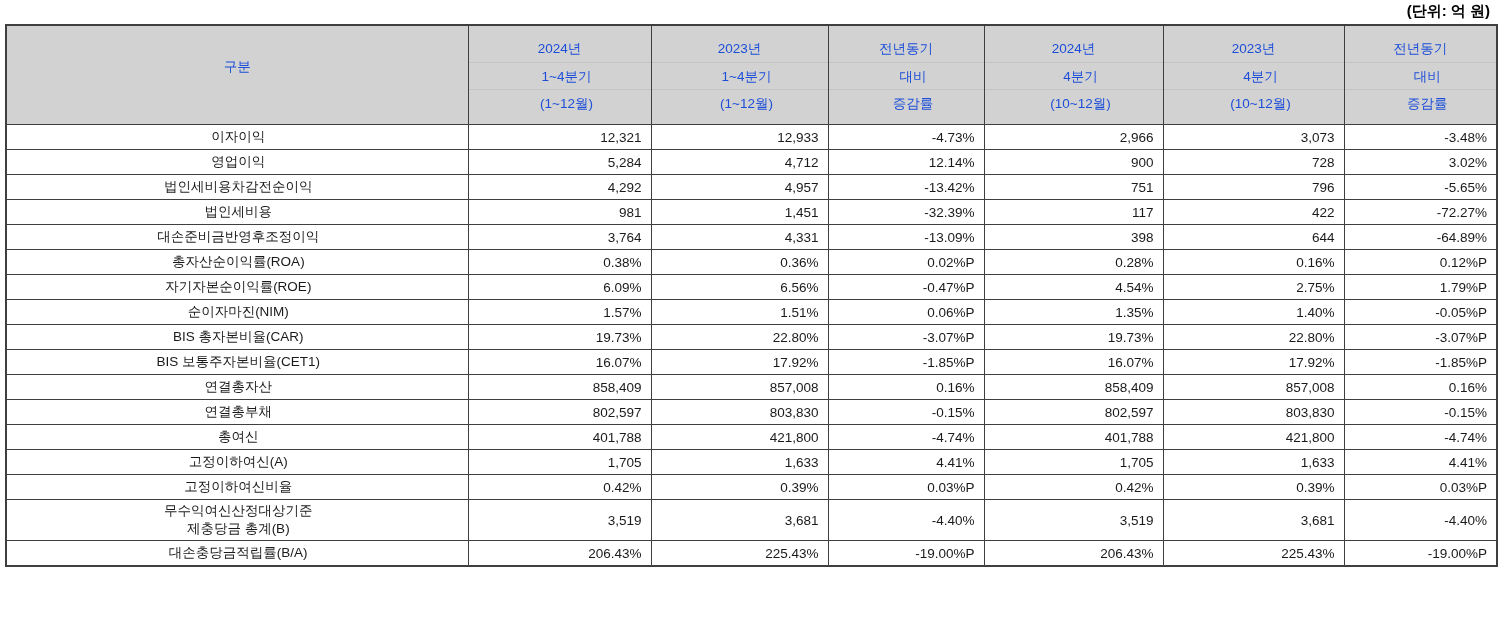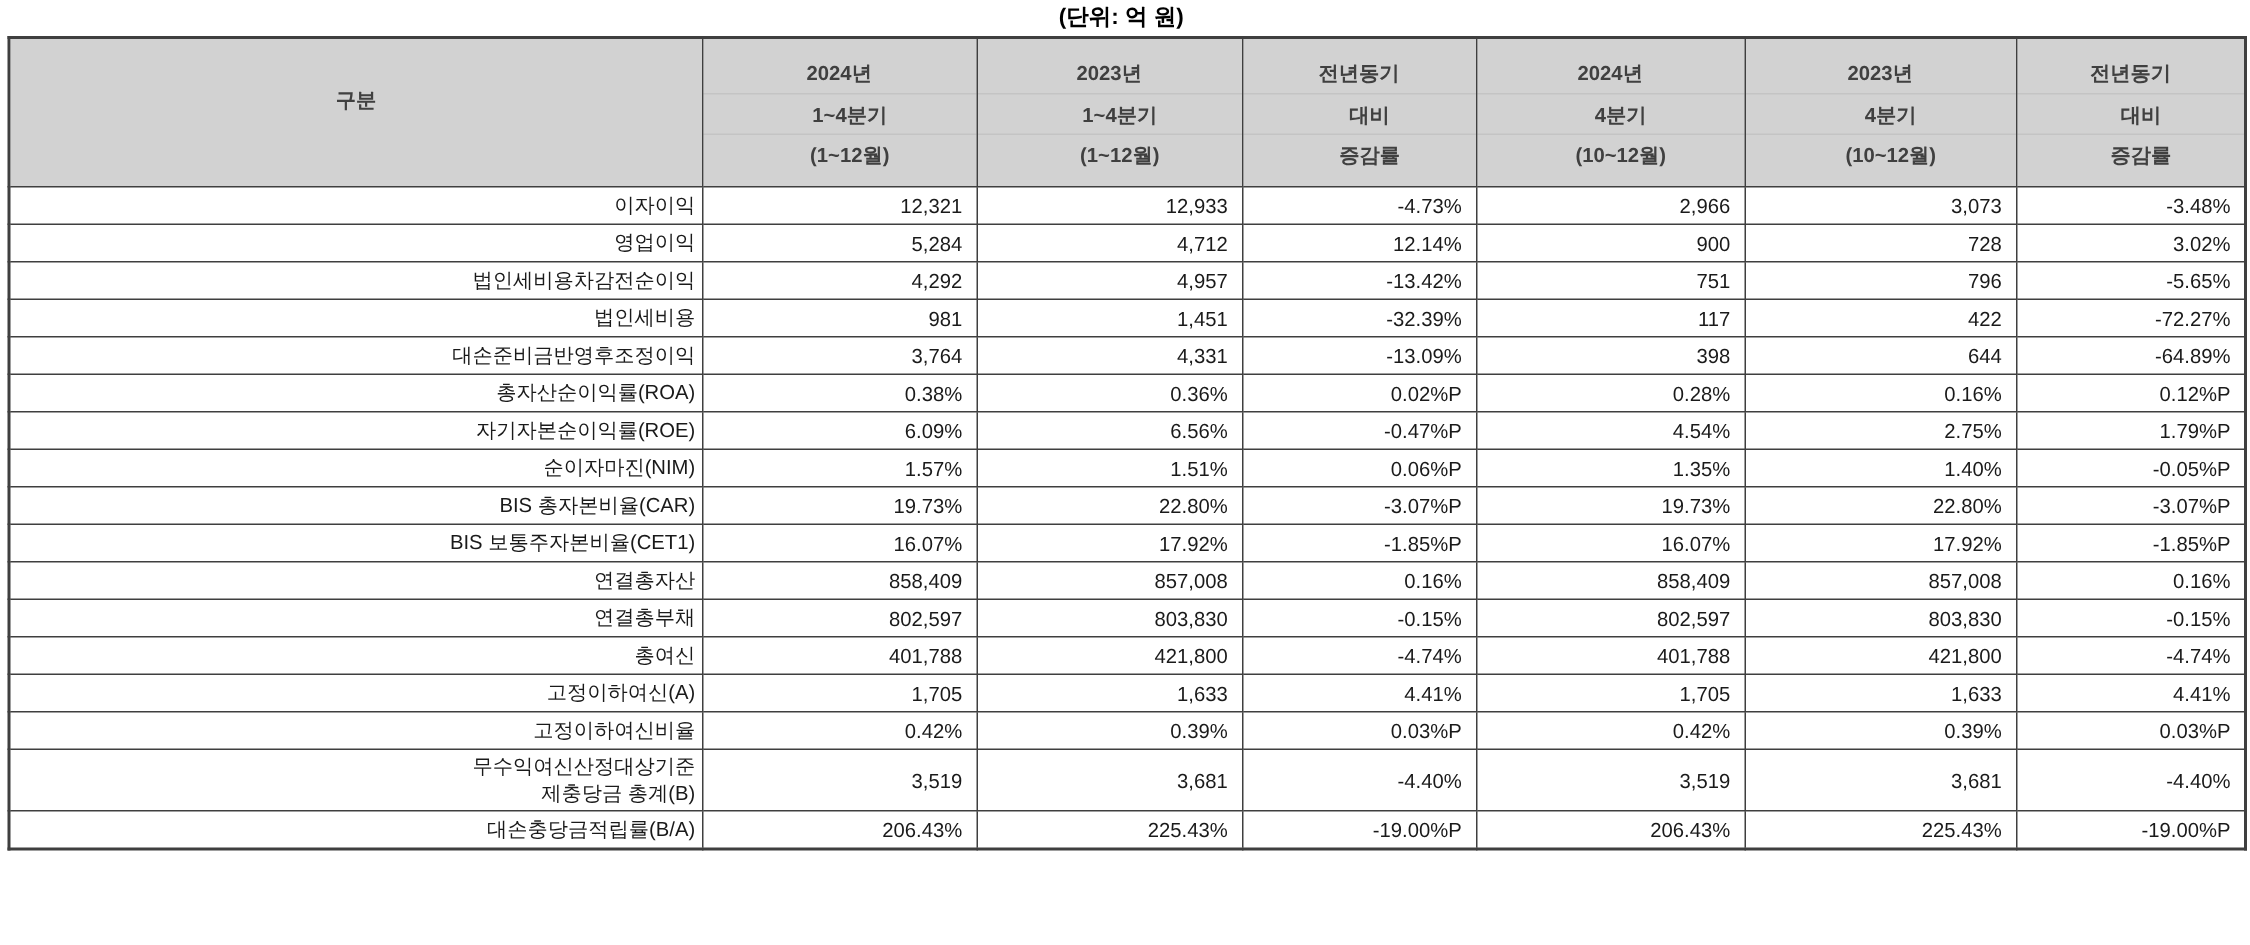--- a/index.html
+++ b/index.html
@@ -6,62 +6,62 @@
   html, body {
     width: 1500px; height: 630px;
     background: #ffffff;
     font-family: "Liberation Sans", "DejaVu Sans", sans-serif;
     color: #1a1a1a;
     overflow: hidden;
   }
   .page { padding: 0 0 0 5px; }
   .unit-label {
     width: 1491px;
-    text-align: center;
+    text-align: right;
     font-weight: bold;
     font-size: 15px;
     padding: 2px 6px 3px 0;
     color: #000;
   }
   table.fin-table {
     border-collapse: collapse;
     table-layout: fixed;
     width: 1491px;
     border: 2px solid #3f3f3f;
   }
   .fin-table th, .fin-table td {
     border: 1px solid #3f3f3f;
     font-size: 13.5px;
     overflow: hidden;
   }
   
   .fin-table thead th {
     background: #d2d2d2;
-    font-weight: bold;
+    font-weight: normal;
     padding: 0;
     vertical-align: middle;
     text-align: center;
-    color: #404040;
+    color: #1d4ed8;
   }
   .hdr-line {
     height: 27px;
     line-height: 27px;
     text-align: center;
   }
   .hdr-line + .hdr-line { border-top: 1px solid #c4c4c4; padding-left: 14px; }
   .hdr-single {
     height: 98px;
     line-height: 81px;
     text-align: center;
   }
   
   .fin-table tbody tr { height: 25px; }
   .fin-table tbody th {
     font-weight: normal;
-    text-align: right;
+    text-align: center;
     padding: 2px 4px 2px 6px;
     white-space: pre-line;
     line-height: 1.35;
     background: #fff;
   }
   .fin-table tbody td {
     text-align: right;
     padding: 2px 9px 2px 2px;
     background: #fff;
   }

